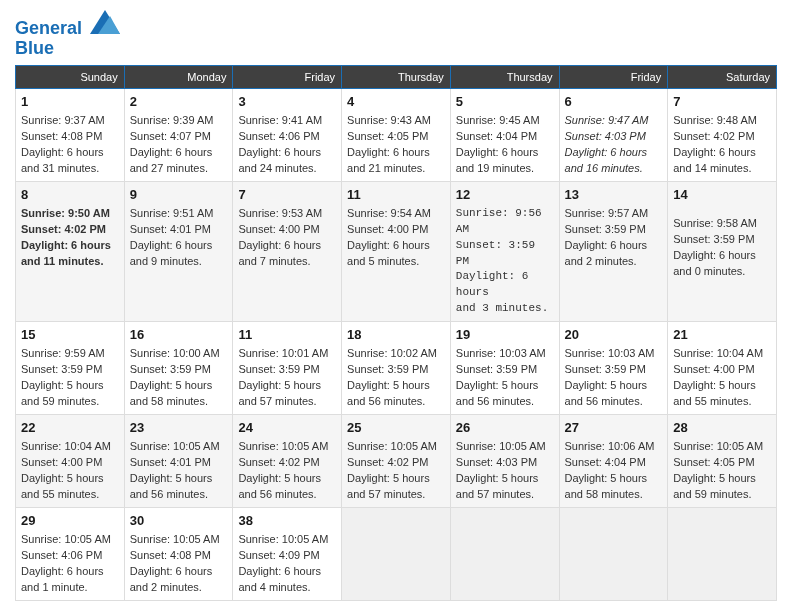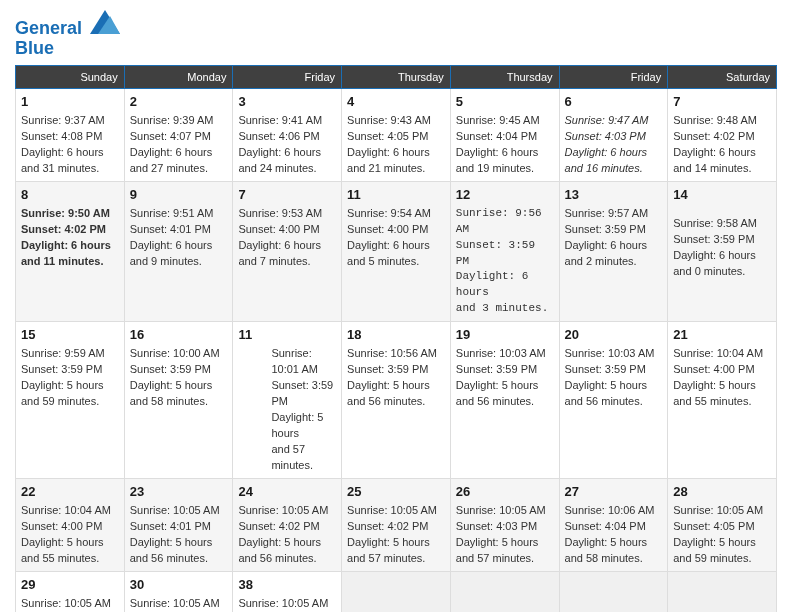--- a/index.html
+++ b/index.html
@@ -244,28 +244,28 @@
           </td>
           <td>
             <span class="day-num">16</span>
             <div class="day-info" style="white-space: pre-line;">Sunrise: 10:00 AM
 Sunset: 3:59 PM
 Daylight: 5 hours
 and 58 minutes.</div>
           </td>
           <td>
             <span class="day-num">11</span>
-            <div class="day-info" style="white-space: pre-line; margin-left: 33px;">Sunrise: 10:01 AM
+            <div class="day-info" style="white-space: pre-line;">Sunrise: 10:01 AM
 Sunset: 3:59 PM
 Daylight: 5 hours
 and 57 minutes.</div>
           </td>
           <td>
             <span class="day-num">18</span>
-            <div class="day-info" style="white-space: pre-line;">Sunrise: 10:56 AM
+            <div class="day-info" style="white-space: pre-line;">Sunrise: 10:02 AM
 Sunset: 3:59 PM
 Daylight: 5 hours
 and 56 minutes.</div>
           </td>
           <td>
             <span class="day-num">19</span>
             <div class="day-info" style="white-space: pre-line;">Sunrise: 10:03 AM
 Sunset: 3:59 PM
 Daylight: 5 hours
 and 56 minutes.</div>

